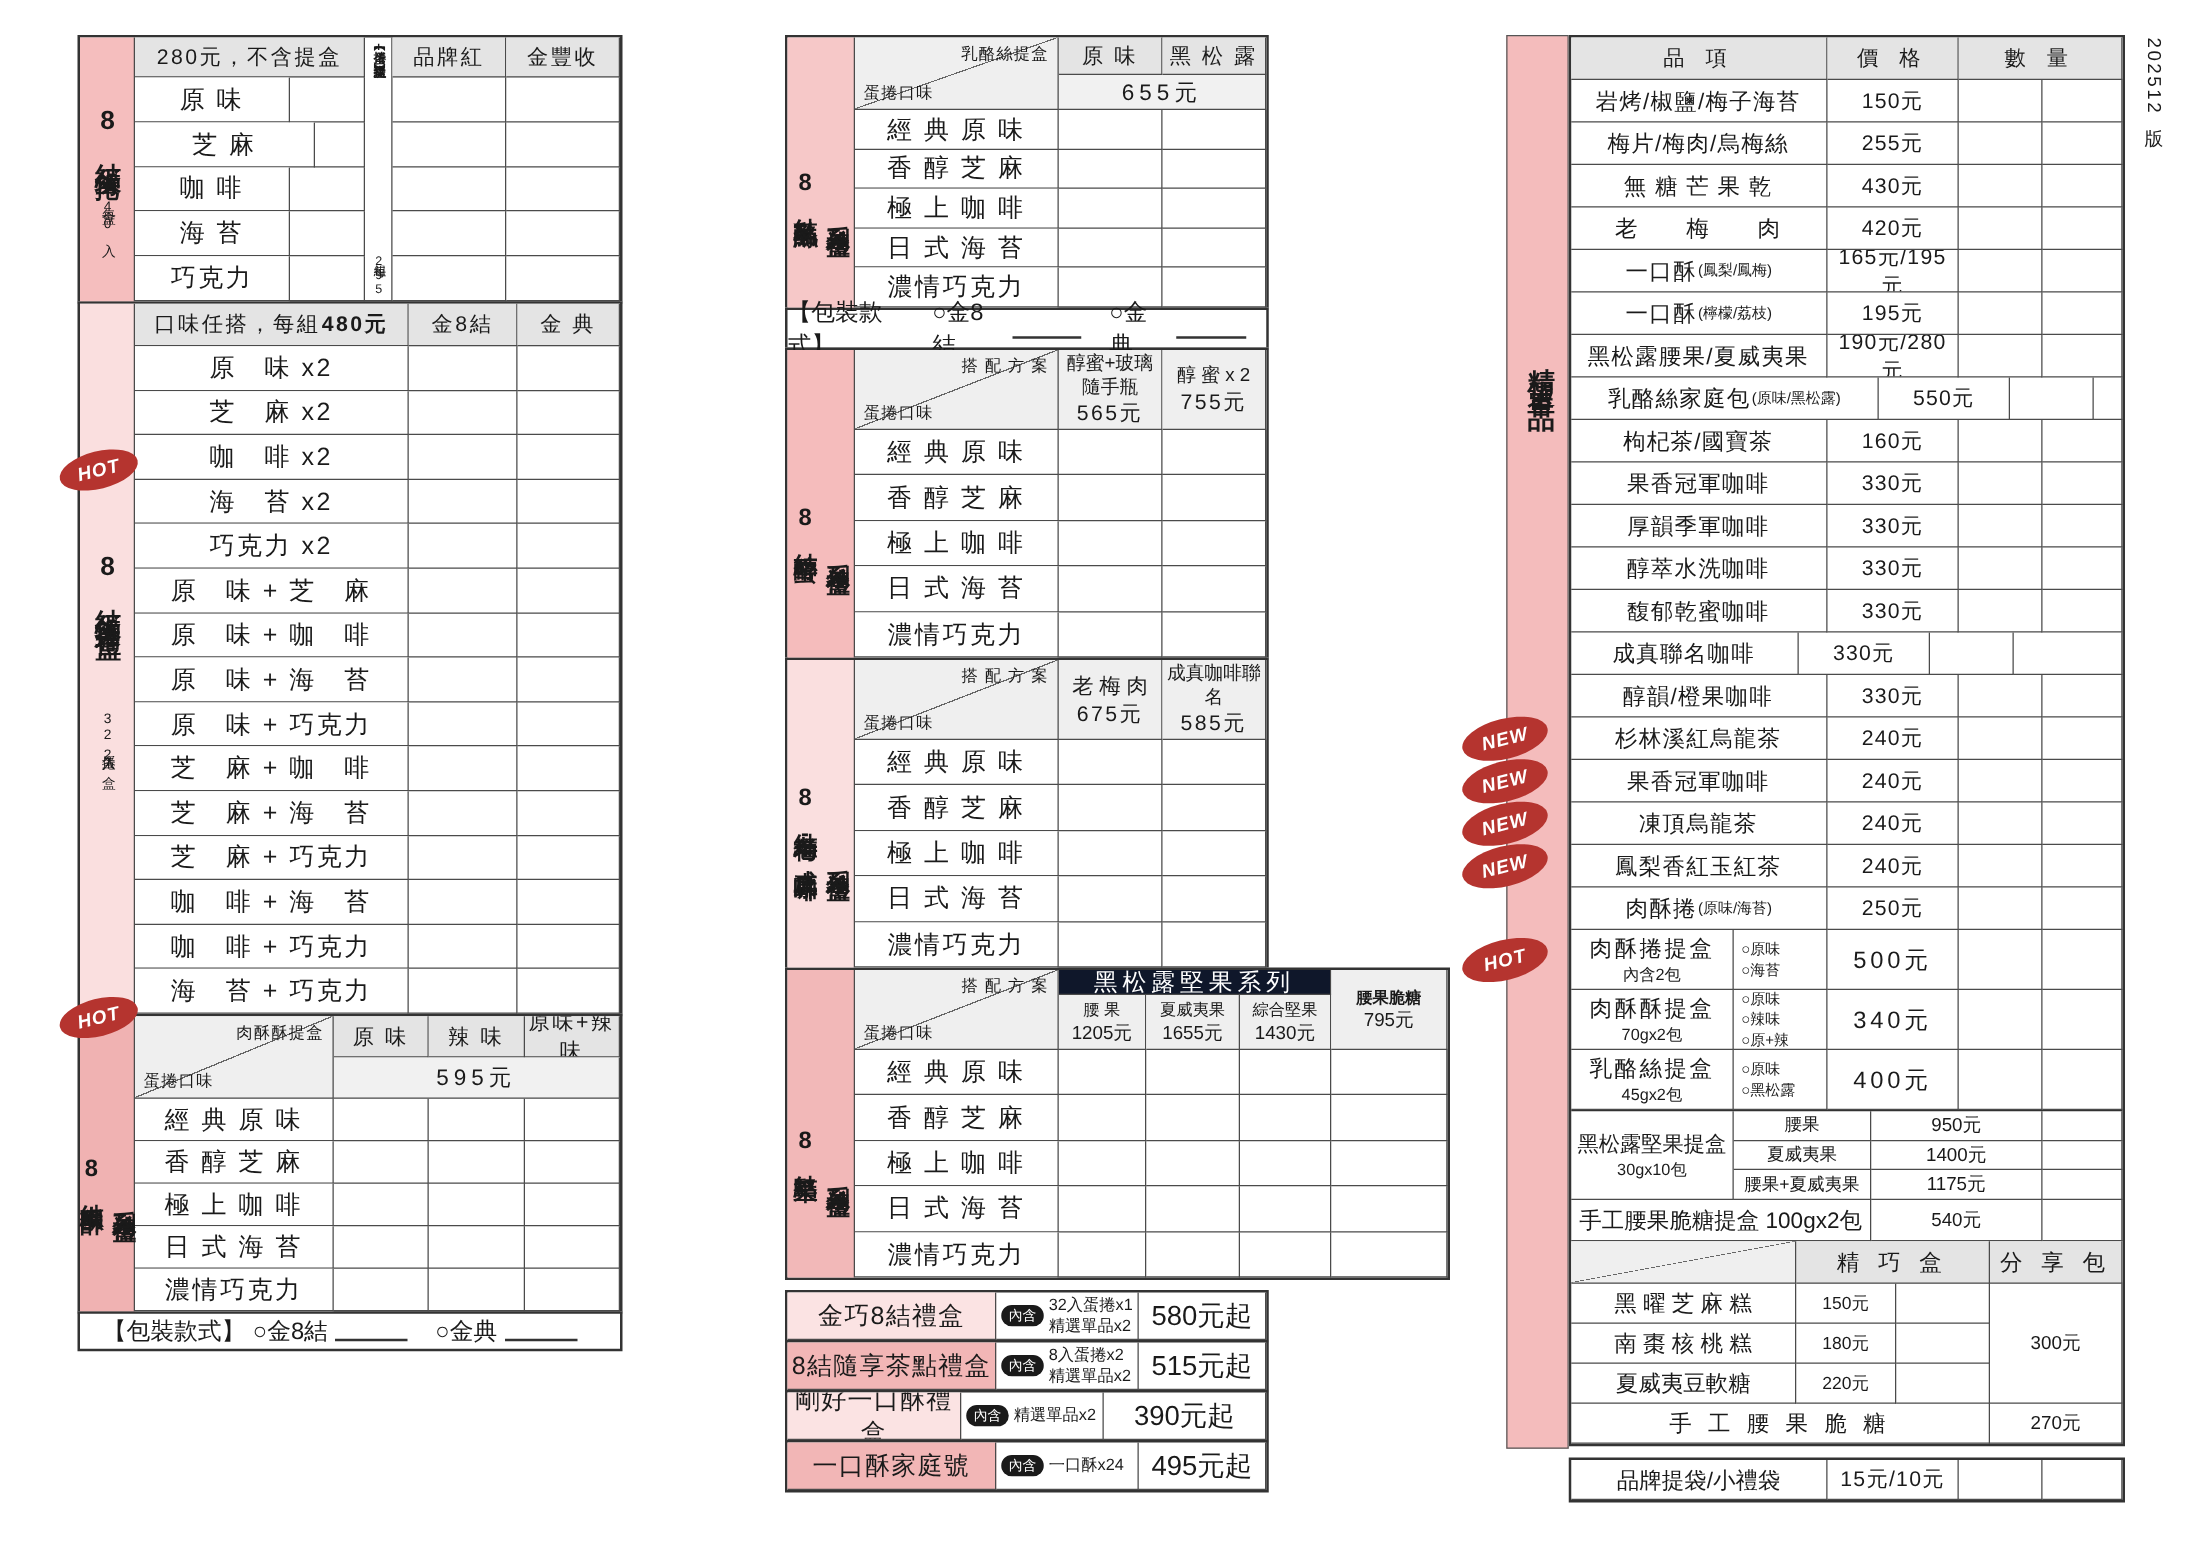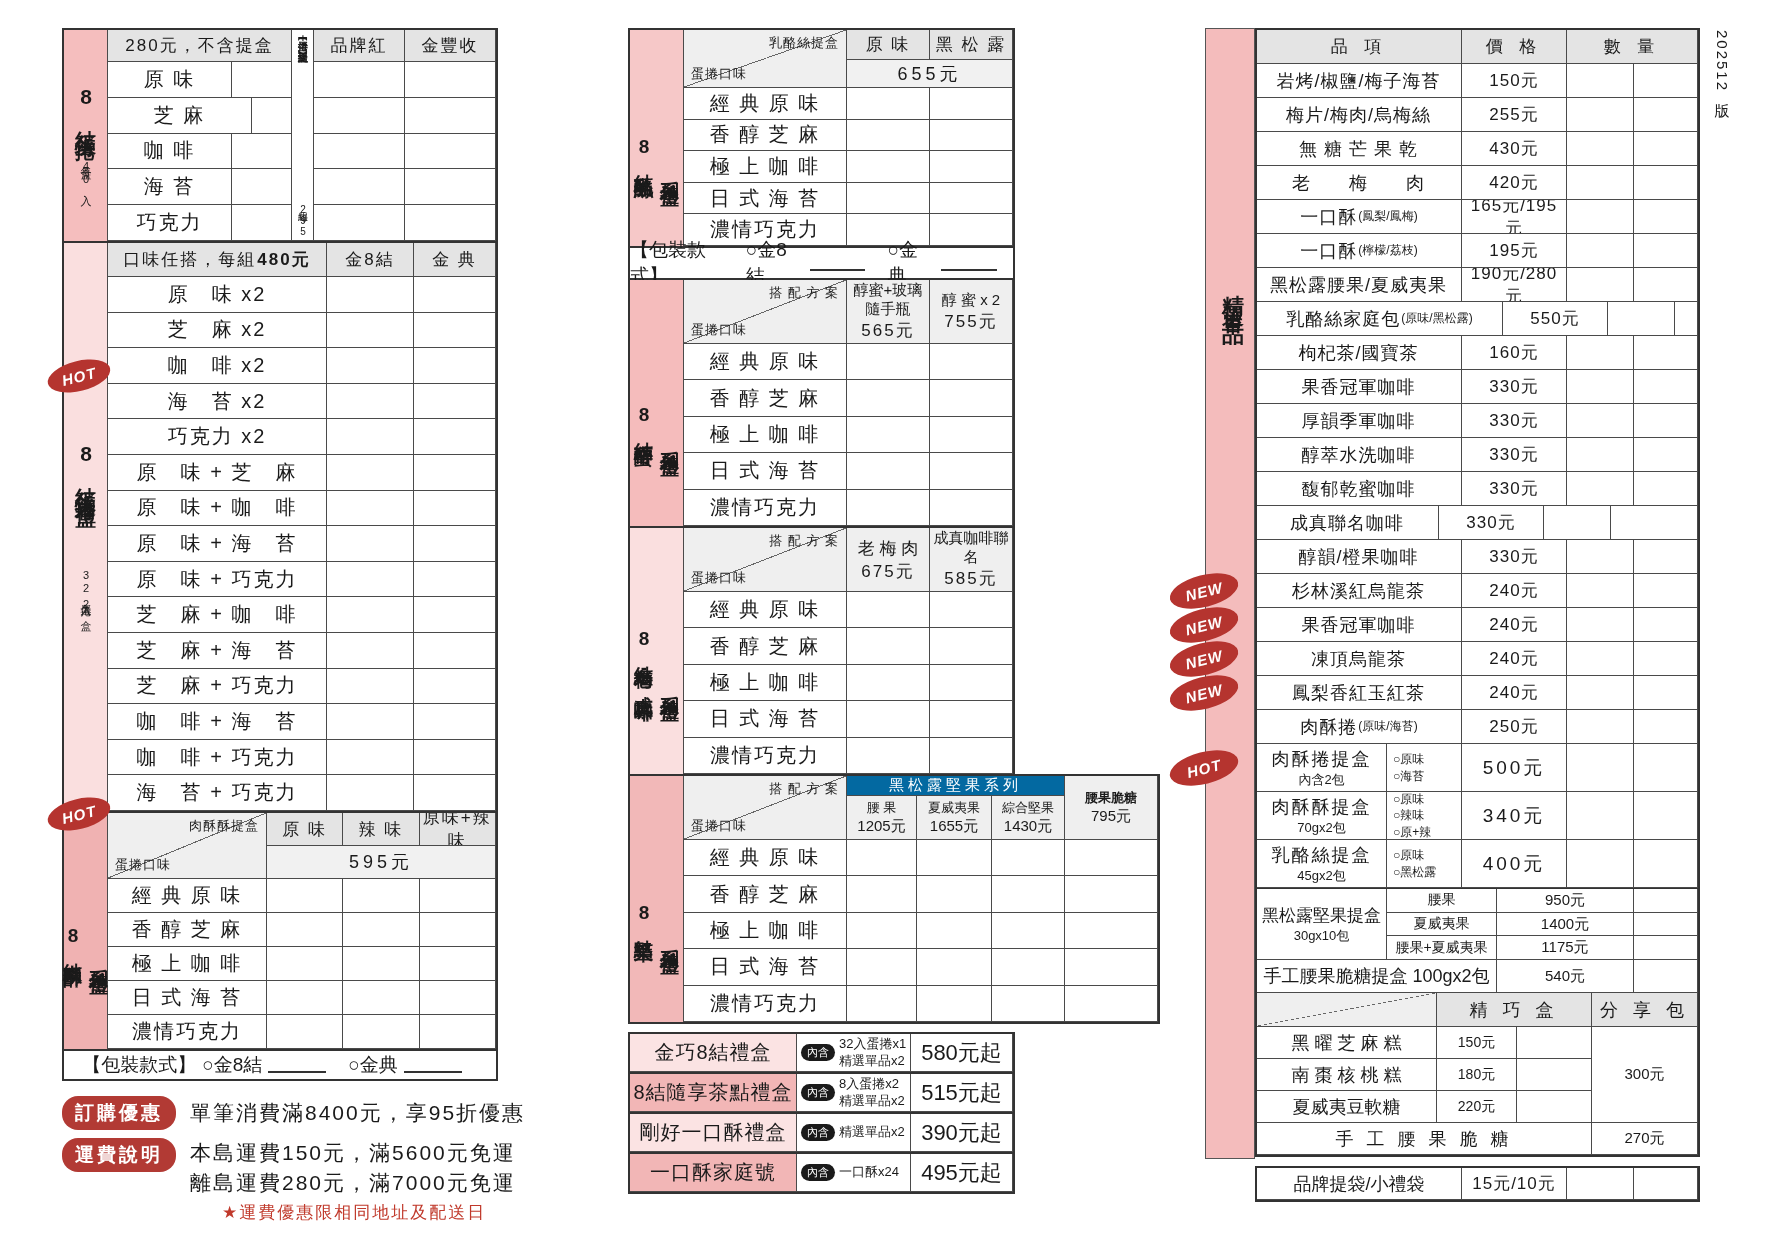--- a/index.html
+++ b/index.html
@@ -22,21 +22,21 @@
   .hdr{background:#E4E4E4;font-size:17px;letter-spacing:2px}
   .shdr{background:#F1F1F1}
   .flavor{font-size:20px;letter-spacing:2px;background:#fff}
   .diag{position:relative;background-color:#EFEFEF;
         background-image:linear-gradient(to bottom right,transparent 49.6%,#666 49.6%,#666 50.45%,transparent 50.45%)}
   .dtop{position:absolute;top:4px;right:7px;font-size:13px;letter-spacing:1px}
   .dbot{position:absolute;bottom:4px;left:7px;font-size:13px;letter-spacing:1px}
   .colhead{background:#EFEFEF}
   .colhead .n{font-size:15px}
   .colhead .p{font-size:17px;letter-spacing:2px}
-  .blackbar{background:#0369a1;color:#fff;font-size:15px;letter-spacing:4px}
+  .blackbar{background:#0f172a;color:#fff;font-size:19px;letter-spacing:4px}
   .nuthead{background:#EFEFEF}
   .nuthead .n{font-size:13px}
   .nuthead .p{font-size:15px}
   .oval{position:absolute;background:#B5342F;color:#fff;font-weight:bold;font-style:italic;
         border-radius:50%;display:flex;align-items:center;justify-content:center;
         transform:rotate(-14deg);z-index:6;width:64px;height:30px;font-size:15px;letter-spacing:1px}
   .oval:empty{display:none!important}
   .oval.side{left:-88px;top:50%;margin-top:-16px;width:70px;height:32px}
   .pill{background:#1a1a1a;color:#fff;border-radius:9px;font-size:11px;padding:1px 6px;white-space:nowrap}
   .pre{white-space:pre-line}
@@ -312,32 +312,20 @@
 
     <div class="row packing" style="height:32px">
       <span>【包裝款式】</span>
       <span>○金8結</span>
         <span class="uline"></span>
       <span>○金典</span>
         <span class="uline"></span>
     </div>
   </div>
 
-  <div class="abs" style="left:62px;top:1096px;width:480px">
-    <div class="row" style="align-items:center;gap:14px">
-      <span class="promo-pill">訂購優惠</span>
-      <span class="promo-text">單筆消費滿8400元，享95折優惠</span>
-    </div>
-    <div class="row" style="align-items:flex-start;gap:14px;margin-top:8px">
-      <span class="promo-pill">運費說明</span>
-      <span class="promo-text pre">本島運費150元，滿5600元免運
-離島運費280元，滿7000元免運</span>
-    </div>
-    <div class="promo-note" style="margin-left:160px;margin-top:2px">★運費優惠限相同地址及配送日</div>
-  </div>
 
   <div class="abs vgroup" style="left:628px;top:28px;width:532px">
 
     <div class="row" style="height:220px;width:387px">
       <div class="strip row" style="width:54px;background:#F6C8C8;justify-content:center">
         <div class="vtext stitle2" style="margin-top:26px">8結乳酪絲</div>
         <div class="vtext stitle2" style="margin-top:62px">系列禮盒</div>
       </div>
       <div class="col" style="flex:1">
         <div class="row" style="height:58px">
@@ -594,21 +582,21 @@
         <div class="cell glabel" style="width:167px">8結隨享茶點禮盒</div>
         <div class="cell gmid" style="width:114px">
           <span class="pill">內含</span>
           <span class="gcontents pre">8入蛋捲x2
 精選單品x2</span>
         </div>
         <div class="cell gprice" style="flex:1">515元起</div>
       </div>
 
       <div class="row gift" style="height:42px;width:387px">
-        <div class="cell glabel" style="width:167px">剛好一口酥禮盒</div>
+        <div class="cell glabel" style="width:139px">剛好一口酥禮盒</div>
         <div class="cell gmid" style="width:114px">
           <span class="pill">內含</span>
           <span class="gcontents pre">精選單品x2</span>
         </div>
         <div class="cell gprice" style="flex:1">390元起</div>
       </div>
 
       <div class="row gift" style="height:42px;width:387px">
         <div class="cell glabel" style="width:167px">一口酥家庭號</div>
         <div class="cell gmid" style="width:114px">

